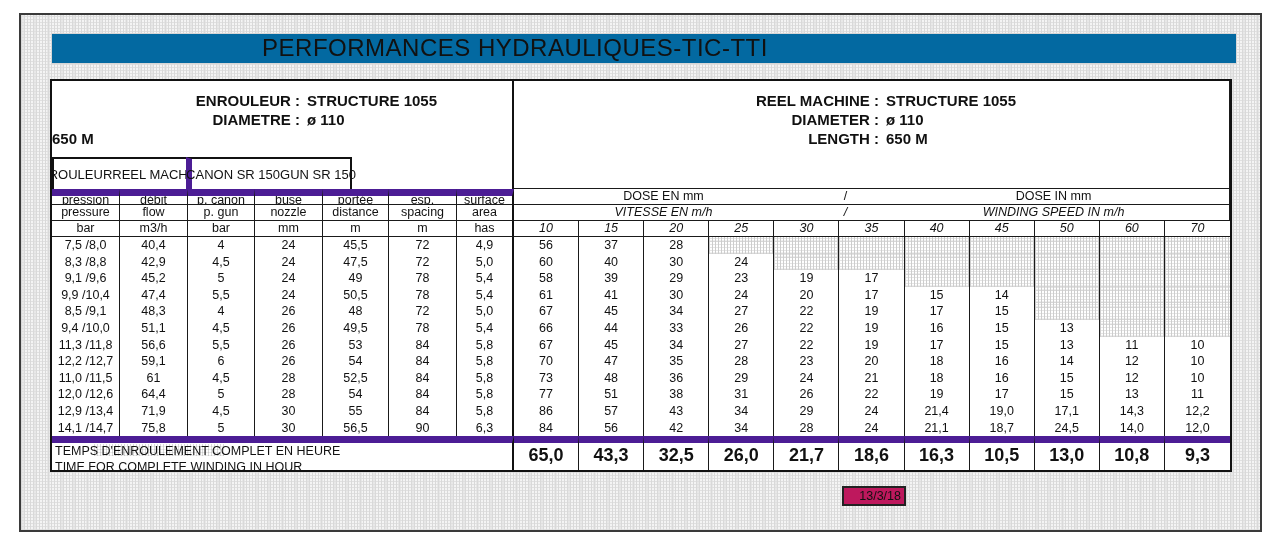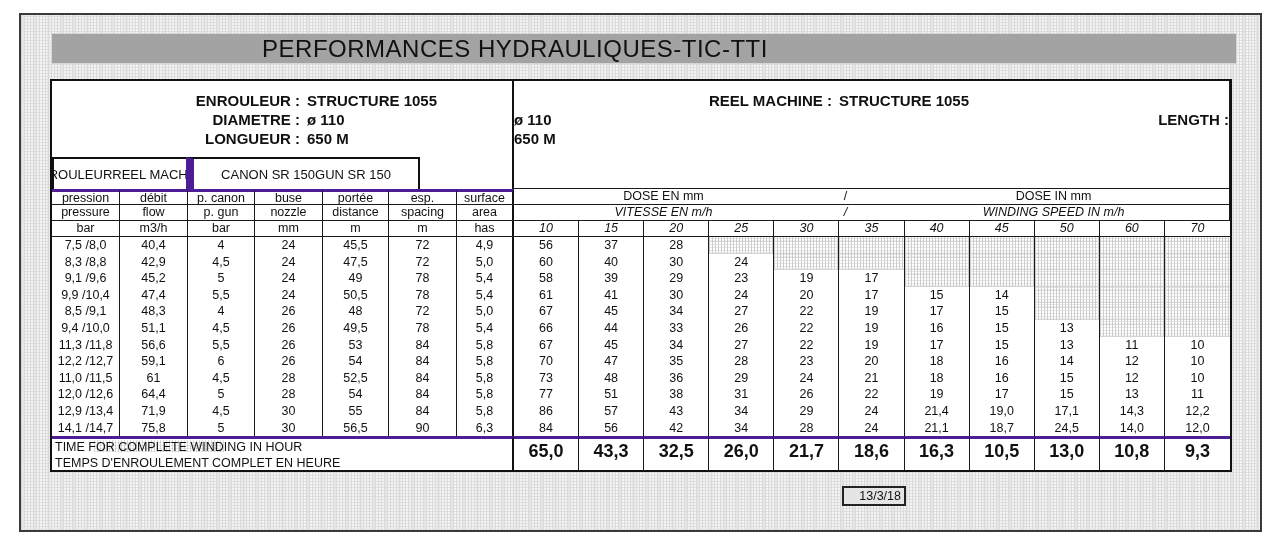--- a/index.html
+++ b/index.html
@@ -13,88 +13,88 @@
     border:2px solid #3a3a3a;
     background-color:#f4f4f4;
     background-image:
       repeating-linear-gradient(90deg, #d9d9d9 0 1px, transparent 1px 3px),
       repeating-linear-gradient(0deg, #e0e0e0 0 1px, transparent 1px 3px),
       repeating-linear-gradient(90deg, rgba(0,0,0,0.05) 0 3px, transparent 3px 13px);
   }
 
   .title-box {
     position:absolute; left:51px; top:33px; width:1186px; height:31px;
-    background:#a3a3a3; border:1px solid #d6d6d6;
-    display:flex; align-items:center; justify-content:center;
+    background:#0369a1; border:1px solid #d6d6d6;
+    display:flex; align-items:flex-start; justify-content:center;
     padding-right:258px;
     font-size:24px; letter-spacing:0.5px; white-space:nowrap;
   }
 
   
   .tbl {
     position:absolute; left:50px; top:79px; width:1182px; height:393px;
     background:#fff; border:2px solid #111;
     display:grid;
     grid-template-columns:68px 68px 67px 68px 66px 68px 57px repeat(11,1fr);
     grid-template-rows:76px 32px 16px 16px 16px repeat(12,16.6px) auto;
   }
   .c { display:flex; align-items:center; justify-content:center;
        font-size:12.5px; line-height:1; border-right:1px solid #1a1a1a;
        white-space:nowrap; overflow:hidden; }
   .noBR { border-right:none; }
   .bR2  { border-right:2px solid #111; }
   .bB   { border-bottom:1px solid #1a1a1a; }
-  .bT   { border-top:3px solid #4c1d95; }
+  .bT   { border-top:7px solid #4c1d95; }
   .ital { font-style:italic; }
   .bold { font-weight:bold; }
 
   .hatch {
     background-color:#fff;
     background-image:
       repeating-linear-gradient(90deg, #cdcdcd 0 1px, transparent 1px 3px),
       repeating-linear-gradient(0deg, rgba(0,0,0,0.10) 0 1px, transparent 1px 3px),
       repeating-linear-gradient(0deg, rgba(0,0,0,0.06) 0 2px, transparent 2px 12px);
   }
 
   .hdrLeft  { grid-row:1/3; grid-column:1/8;  border-right:2px solid #111; position:relative;
               display:block; }
   .hdrRight { grid-row:1/3; grid-column:8/19; border-bottom:1px solid #1a1a1a;
-              display:block; }
+              display:block;padding-left:47px; }
   .infoGrid { display:grid; column-gap:7px; align-content:center; height:76px;
               font-weight:bold; font-size:15px; line-height:19px; }
   .infoGrid .lab { text-align:right; }
   .infoGrid .val { text-align:left; }
   .gridFr { grid-template-columns:248px auto; }
   .gridEn { grid-template-columns:318px auto; }
 
   .grpBox { position:absolute; bottom:0; height:32px; border:2px solid #111; border-bottom:none;
             display:flex; flex-direction:row; align-items:center; justify-content:center;
             font-size:13px; line-height:15px; background:#fff; }
   .grpBox.reel { left:0; width:136px; }
-  .grpBox.gun  { left:134px; width:234px; border-left:8px solid #4c1d95;align-items:center; }
+  .grpBox.gun  { left:134px; width:166px; border-left:6px solid #4c1d95;align-items:center; }
 
   .span11 { grid-column:span 11; }
   .span7  { grid-column:span 7; }
   .segRow { display:flex; width:100%; height:100%; }
   .seg  { text-align:center; }
   .segL { flex:4.6; } .segM { flex:1; } .segR { flex:5.4; }
 
   .totalsLabel { position:relative; flex-direction:column; align-items:flex-start;
                  justify-content:flex-start; padding:1px 0 0 3px; line-height:15.5px;
                  font-size:12.5px; }
   .totalsLabel .tl { position:relative; z-index:1; }
   .artifact { position:absolute; left:42px; top:1px; width:130px; height:12px; z-index:0;
       background-image:
         repeating-linear-gradient(90deg, rgba(0,0,0,0.14) 0 1px, transparent 1px 3px),
         repeating-linear-gradient(0deg, rgba(0,0,0,0.08) 0 1px, transparent 1px 3px); }
   .valTop { align-items:flex-start; padding-top:3px; font-size:18px; }
 
   .date-box {
     position:absolute; left:842px; top:486px; width:64px; height:20px;
-    background:#e5e5e5; border:2px solid #222;
+    background:#be185d; border:2px solid #222;
     display:flex; align-items:center; justify-content:flex-end;
     padding-right:3px; font-size:12.5px;padding-left:23px;
   }
 </style>
 </head>
 <body>
 
 <div id="page">
   <div class="hatchbg"></div>
 
@@ -102,36 +102,36 @@
     <span>PERFORMANCES HYDRAULIQUES-TIC-TTI</span>
   </div>
 
   <div class="tbl">
     <div class="c hdrLeft">
       <div class="infoGrid gridFr">
           <div class="lab">ENROULEUR :</div>
           <div class="val">STRUCTURE 1055</div>
           <div class="lab">DIAMETRE :</div>
           <div class="val">ø 110</div>
-          <div class="lab">LONGUEUR :</div>
           <div class="val">650 M</div>
         </div>
       <div class="grpBox reel">
         <span>ENROULEUR</span>
         <span>REEL MACHINE</span>
       </div>
       <div class="grpBox gun">
         <span>CANON SR 150</span>
         <span>GUN SR 150</span>
       </div>
     </div>
     <div class="c hdrRight">
       <div class="infoGrid gridEn">
           <div class="lab">REEL MACHINE :</div>
           <div class="val">STRUCTURE 1055</div>
+          <div class="lab">DIAMETER :</div>
           <div class="val">ø 110</div>
           <div class="lab">LENGTH :</div>
           <div class="val">650 M</div>
         </div>
     </div>
 
   <div class="c bB bT">pression</div>
       <div class="c bB bT">débit</div>
       <div class="c bB bT">p. canon</div>
       <div class="c bB bT">buse</div>
@@ -384,22 +384,22 @@
       <div class="c">34</div>
       <div class="c">28</div>
       <div class="c">24</div>
       <div class="c">21,1</div>
       <div class="c">18,7</div>
       <div class="c">24,5</div>
       <div class="c">14,0</div>
       <div class="c noBR">12,0</div>
       <div class="c bT bR2 span7 totalsLabel">
         <div class="artifact"></div>
+        <div class="tl">TEMPS D'ENROULEMENT COMPLET EN HEURE</div>
         <div class="tl">TIME FOR COMPLETE WINDING IN HOUR</div>
-        <div class="tl">TEMPS D'ENROULEMENT COMPLET EN HEURE</div>
       </div>
       <div class="c bT bold valTop">65,0</div>
       <div class="c bT bold valTop">43,3</div>
       <div class="c bT bold valTop">32,5</div>
       <div class="c bT bold valTop">26,0</div>
       <div class="c bT bold valTop">21,7</div>
       <div class="c bT bold valTop">18,6</div>
       <div class="c bT bold valTop">16,3</div>
       <div class="c bT bold valTop">10,5</div>
       <div class="c bT bold valTop">13,0</div>

